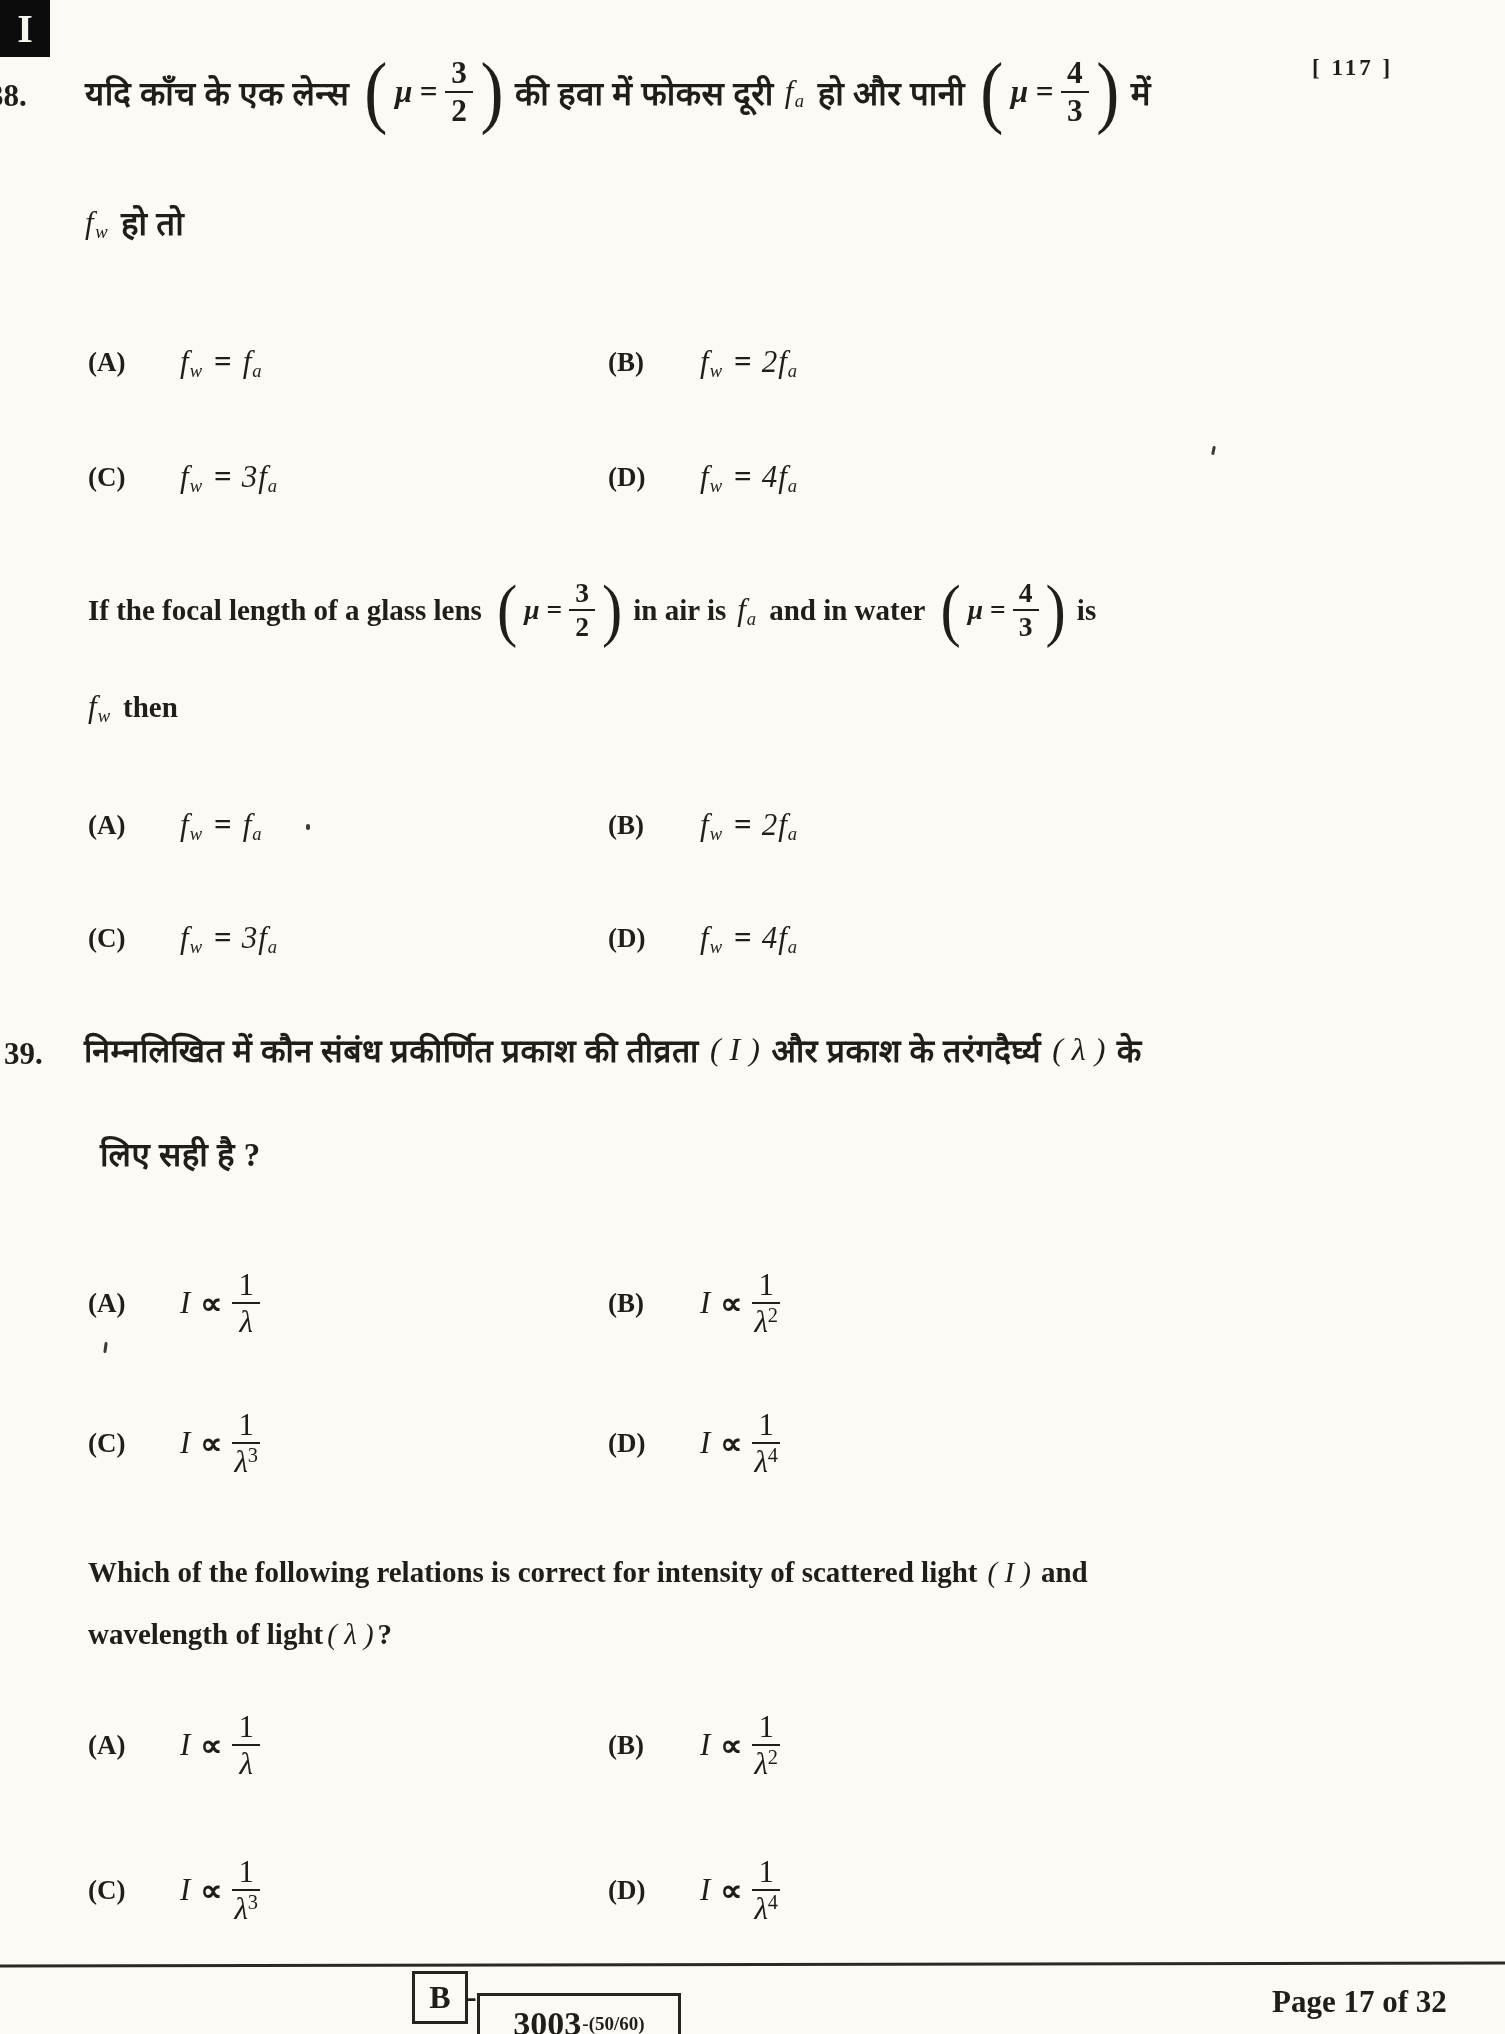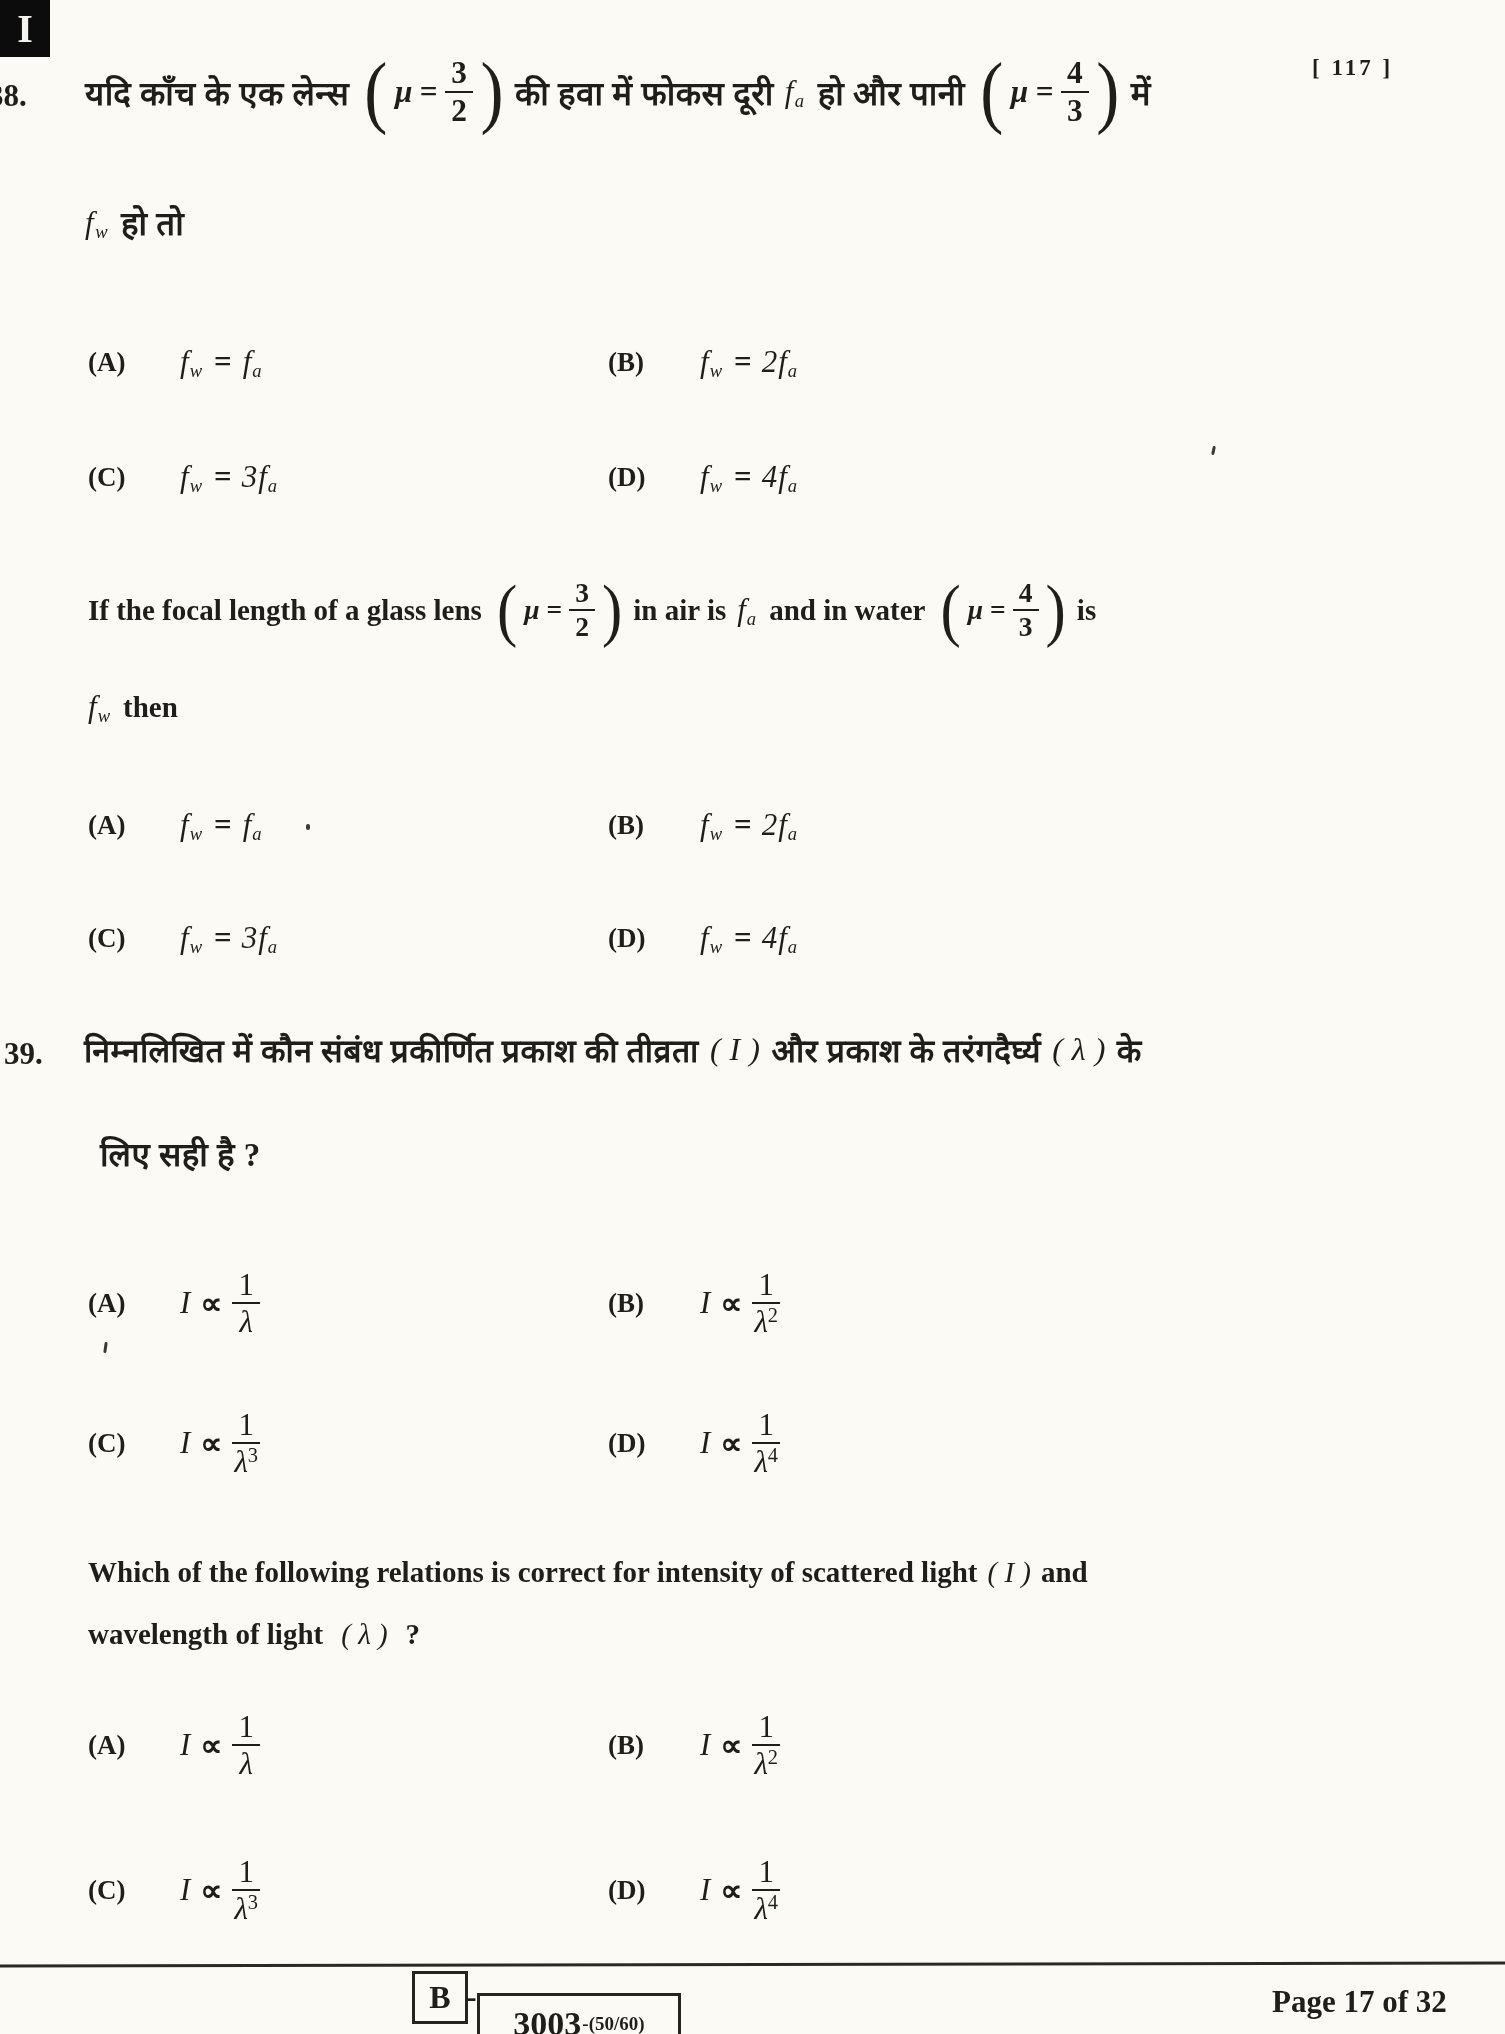--- a/index.html
+++ b/index.html
@@ -325,21 +325,21 @@
       </span>
     </div>
   </div>
 
   <div class="row eng" style="left:88px; top:1550px; height:45px; gap:10px;">
     <span>Which of the following relations is correct for intensity of scattered light</span>
     <span class="mi" style="font-weight:500;">( I )</span>
     <span>and</span>
   </div>
 
-  <div class="row eng" style="left:88px; top:1612px; height:45px; gap:18px;">
+  <div class="row eng" style="left:88px; top:1612px; height:45px; gap:4px;">
     <span>wavelength of light</span>
     <span class="mi" style="font-weight:500;">( λ )</span>
     <span>?</span>
   </div>
 
   <div class="row opts" style="top:1700px; height:90px;">
     <div class="opt">
       <span class="olabel">(A)</span>
       <span class="eq">
         <span class="mi">I</span>

